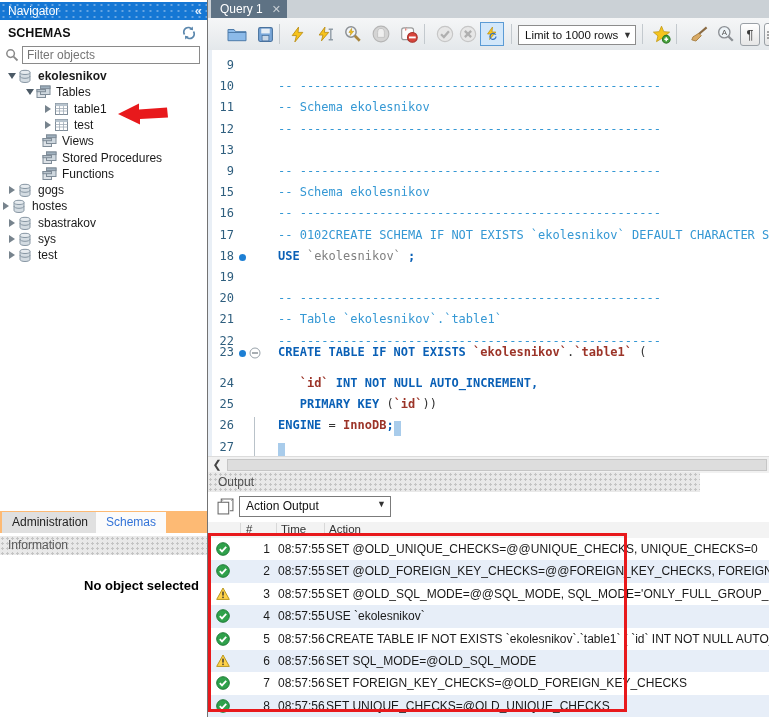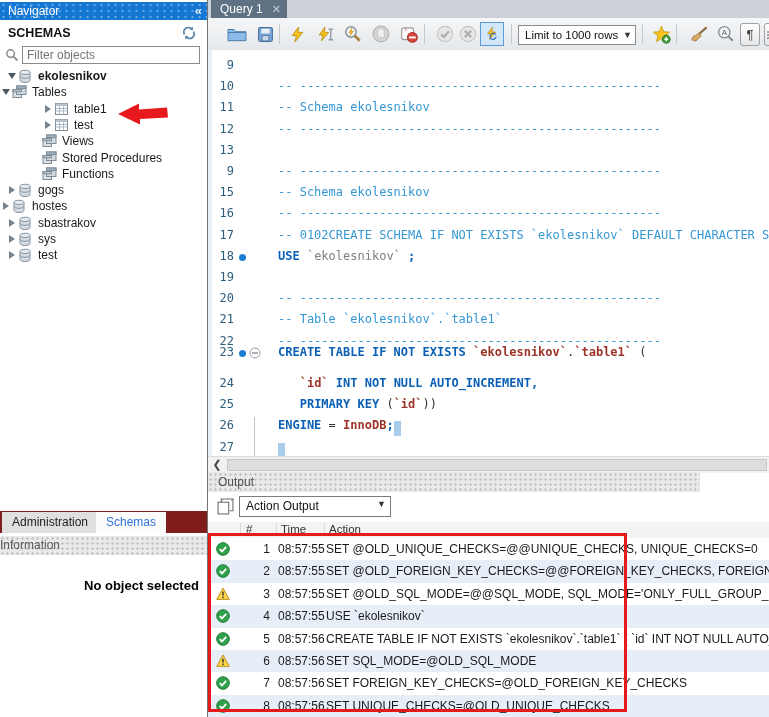--- a/index.html
+++ b/index.html
@@ -18,25 +18,25 @@
   .filter-row .mag{position:absolute;left:5px;top:2px;width:14px;height:14px;}
   .filter-input{position:absolute;left:22px;top:0;width:178px;height:18px;border:1px solid #8a8a8a;
      box-sizing:border-box;font:12px "Liberation Sans",sans-serif;color:#333;padding:0 4px;outline:none;}
   #tree{position:absolute;left:0;top:68px;width:207px;height:300px;}
   .trow{position:absolute;left:0;width:207px;height:16px;display:flex;align-items:center;cursor:default;}
   .arr{width:12px;display:inline-flex;justify-content:center;flex:none;}
   .arr-down{width:0;height:0;border-left:4.5px solid transparent;border-right:4.5px solid transparent;border-top:6px solid #4c5a66;}
   .arr-right{width:0;height:0;border-top:4.5px solid transparent;border-bottom:4.5px solid transparent;border-left:6px solid #77838d;}
   .ticon{width:17px;height:14px;flex:none;display:inline-flex;}
   .tlabel{padding-left:3px;white-space:nowrap;}
-  .side-tabs{position:absolute;left:0;top:511px;width:207px;height:22px;background:#7f1d1d;}
+  .side-tabs{position:absolute;left:0;top:511px;width:207px;height:22px;background:#fdba74;}
   .stab{position:absolute;top:1px;height:21px;line-height:21px;padding:0 10px;}
   .stab-admin{left:2px;background:#e0e0e0;color:#222;}
   .stab-schemas{left:96px;background:#fbfbfb;color:#3273d8;}
-  .info-header{position:absolute;left:0;top:536px;width:207px;height:19px;line-height:19px;padding-left:0;box-sizing:border-box;
+  .info-header{position:absolute;left:0;top:536px;width:207px;height:19px;line-height:19px;padding-left:8px;box-sizing:border-box;
      color:#5a5a5a;background:#e9e9e9;background-image:radial-gradient(#c4c4c4 1px,transparent 1.2px);background-size:5px 5px;}
   .no-obj{position:absolute;left:84px;top:578px;font-weight:bold;font-size:13px;color:#000;}
   
   .tabstrip{position:absolute;left:208px;top:0;width:561px;height:18px;background:#cbd1d6;border-bottom:1px solid #b3bac0;}
   .qtab{position:absolute;left:3px;top:0;width:76px;height:18px;background:#5e7284;color:#fff;line-height:18px;
         padding-left:9px;box-sizing:border-box;}
   .qtab .close{position:absolute;right:6px;top:0;color:#c7ced4;font-size:11px;}
   .toolbar{position:absolute;left:208px;top:18px;width:561px;height:32px;
      background:linear-gradient(#f5f6f7,#e4e8eb);border-bottom:1px solid #aeb5bb;}
   .tbtn{position:absolute;top:3px;width:26px;height:26px;display:flex;align-items:center;justify-content:center;}
@@ -129,21 +129,21 @@
           </span>
           <span class="ticon">
             <svg width="14" height="15" viewBox="0 0 14 15">
               <path d="M2 3.4v8c0 1.2 2.2 2.1 5 2.1s5-.9 5-2.1v-8" fill="#d4dce2" stroke="#8796a3"></path>
               <ellipse cx="7" cy="3.4" rx="5" ry="2.1" fill="#e6ebef" stroke="#8796a3"></ellipse>
               <path d="M2 7.2c0 1.2 2.2 2.1 5 2.1s5-.9 5-2.1" fill="none" stroke="#8796a3"></path>
             </svg>
           </span>
           <span class="tlabel" style="font-weight:bold">ekolesnikov</span>
         </div>
-        <div class="trow" style="top: 16.3px; ">
+        <div class="trow" style="top: 16.3px; padding-left: 24px;">
           <span class="arr">
             <span class="arr-down"></span>
           </span>
           <span class="ticon">
             <svg width="15" height="14" viewBox="0 0 15 14">
               <rect x="1" y="4.5" width="8.5" height="8" fill="#dde2e7" stroke="#7f8c98"></rect>
               <rect x="4.5" y="1" width="9.5" height="8.5" fill="#cfd8df" stroke="#7f8c98"></rect>
               <rect x="4.5" y="1" width="9.5" height="2.6" fill="#9fb0be" stroke="#7f8c98"></rect>
               <rect x="1" y="4.5" width="8.5" height="2.2" fill="#b9c4cd" stroke="#7f8c98"></rect>
             </svg>

